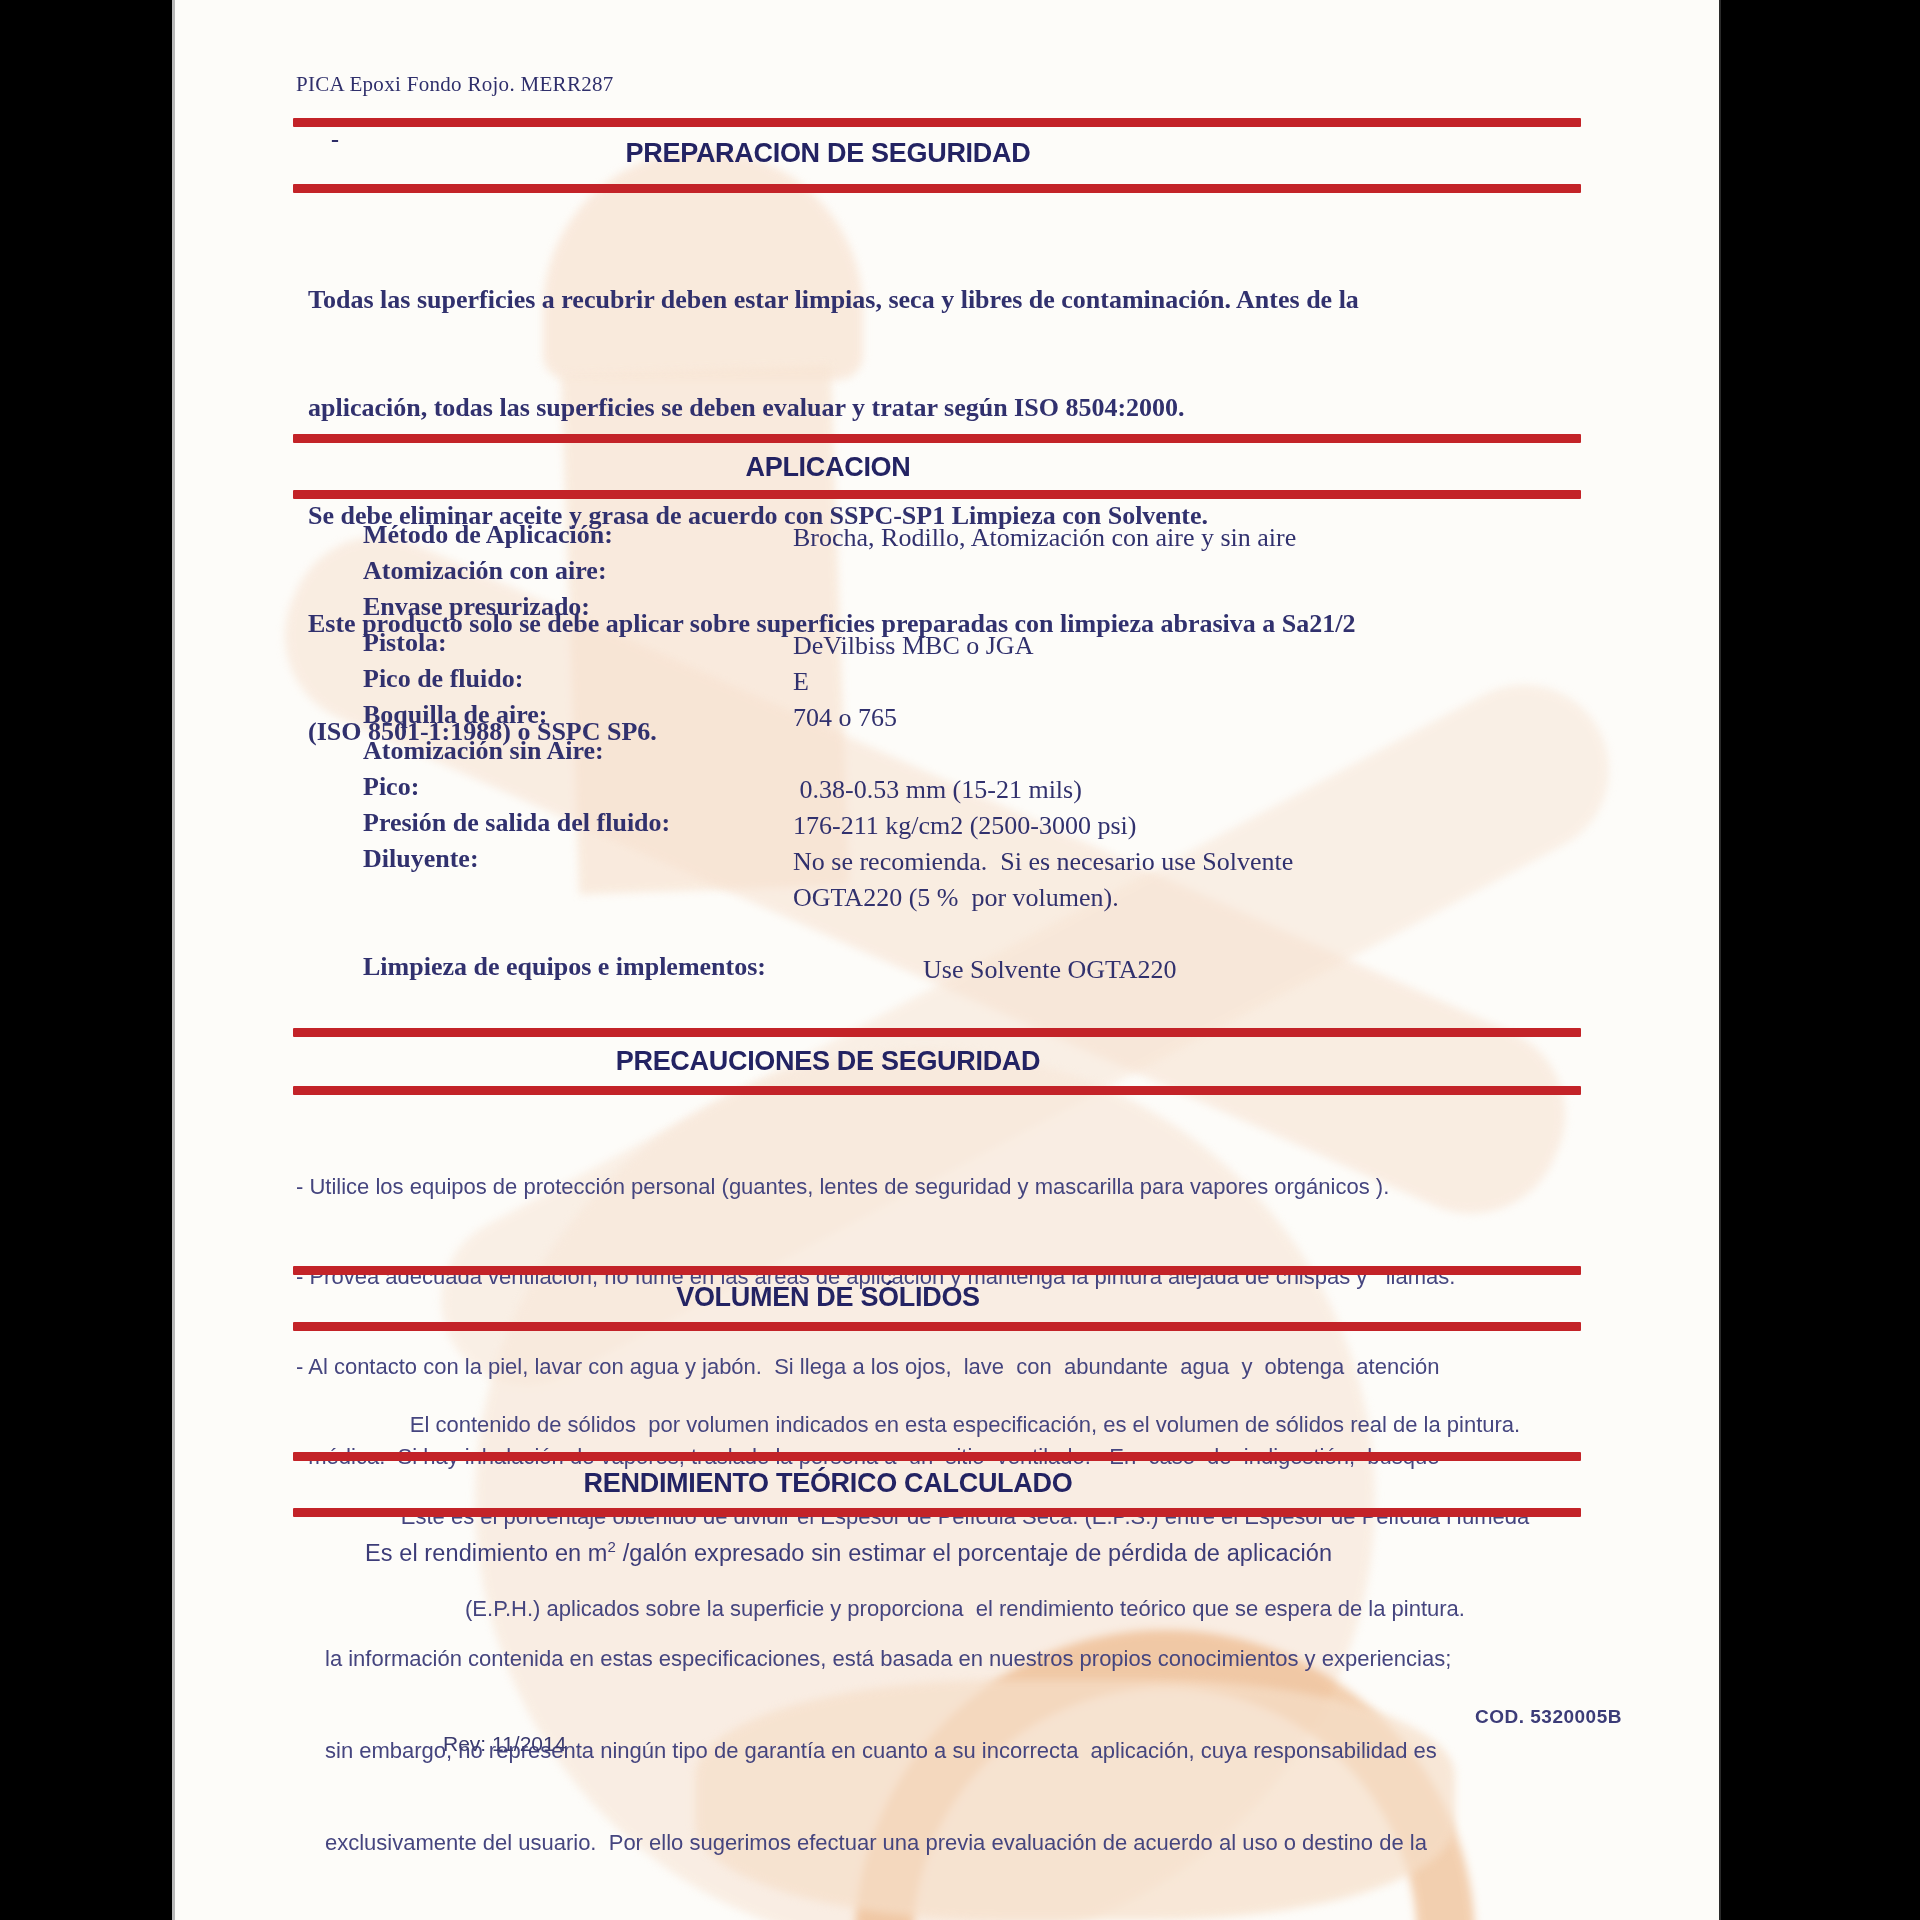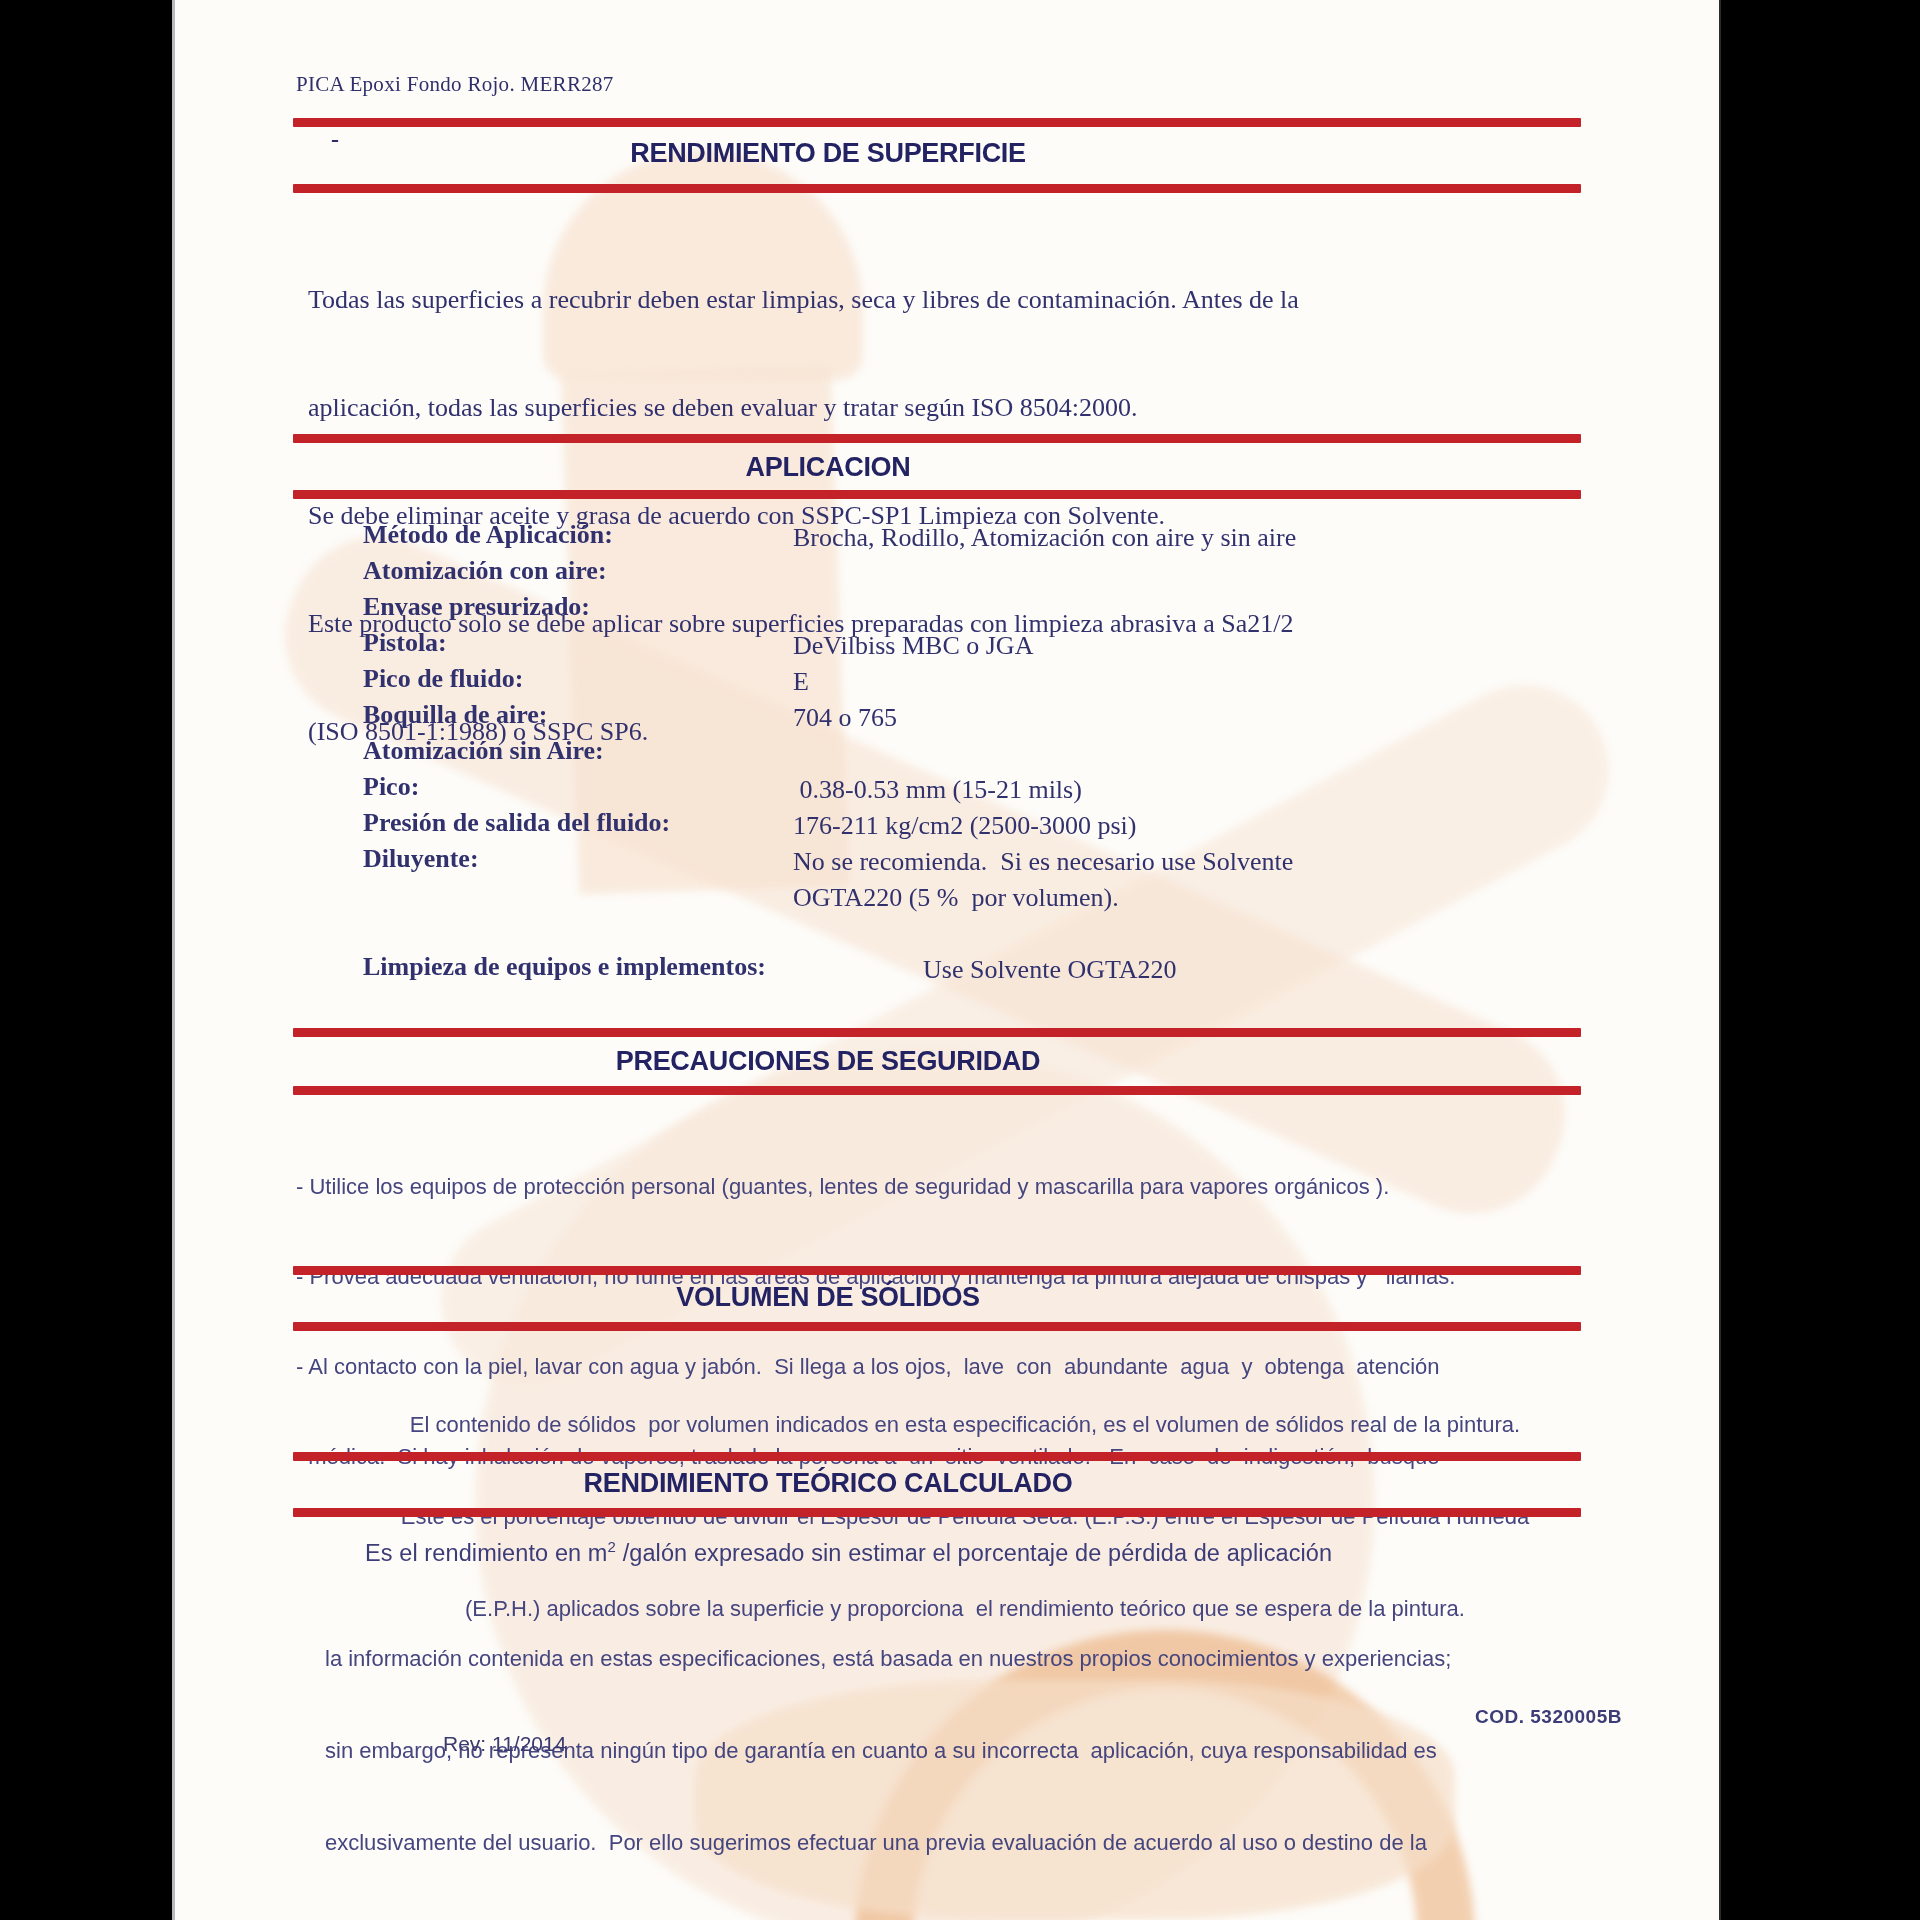--- a/index.html
+++ b/index.html
@@ -11,21 +11,21 @@
   .content{position:absolute;inset:0;z-index:1;}
 
   .docref{position:absolute;left:121px;top:72px;font-size:21px;color:#2f2f6b;letter-spacing:.3px;}
   .bar{position:absolute;left:118px;width:1288px;height:9px;background:#c32328;border-radius:1px;}
   .dash{position:absolute;left:156px;font-size:24px;font-weight:bold;color:#2c2c66;}
   .heading{position:absolute;left:118px;width:1070px;text-align:center;
            font-family:"Liberation Sans","DejaVu Sans",sans-serif;font-weight:bold;
            font-size:27px;color:#232363;letter-spacing:-0.3px;}
   .serifpara{position:absolute;left:133px;width:1120px;font-size:26px;line-height:36px;
              color:#31316e;white-space:pre-wrap;}
-  .serifpara div{height:36px;}
+  .serifpara div{height:36px;font-weight:bold;}
 
   .apptable{position:absolute;left:168px;width:1240px;}
   .approw{display:flex;align-items:flex-start;min-height:36px;font-size:26px;color:#31316e;}
   .applabel{width:430px;font-weight:bold;flex:0 0 430px;margin-left:20px;}
   .appvalue{flex:1;white-space:pre-wrap;line-height:36px;}
 
   .sanspara{position:absolute;font-family:"Liberation Sans","DejaVu Sans",sans-serif;
             font-size:22px;line-height:30px;color:#45457f;white-space:pre-wrap;}
   .sanspara div{height:30px;}
   .vol div{height:32px;}
@@ -50,21 +50,21 @@
     <div class="wm" style="left:300px;top:1050px;width:900px;height:900px;background:#f8e8da;opacity:.7;border-radius:50%;"></div>
     <div class="wm" style="left:680px;top:1630px;width:620px;height:620px;border:58px solid #e9a468;opacity:.5;border-radius:50%;box-sizing:border-box;"></div>
     <div class="wm" style="left:520px;top:1680px;width:760px;height:240px;background:#f6dfc9;opacity:.7;border-radius:40%;"></div>
 
     <div class="content">
 
       <div class="docref">PICA Epoxi Fondo Rojo. MERR287</div>
 
       <div class="bar" style="top:118px;"></div>
       <div class="dash" style="top:126px;">-</div>
-      <div class="heading" style="top:138px;">RENDIMIENTO DE SUPERFICIE</div>
+      <div class="heading" style="top:138px;">PREPARACION DE SEGURIDAD</div>
       <div class="bar" style="top:184px;"></div>
 
       <div class="serifpara" style="top:210px;">
         <div>Todas las superficies a recubrir deben estar limpias, seca y libres de contaminación. Antes de la</div>
         <div>aplicación, todas las superficies se deben evaluar y tratar según ISO 8504:2000.</div>
         <div>Se debe eliminar aceite y grasa de acuerdo con SSPC-SP1 Limpieza con Solvente.</div>
         <div>Este producto solo se debe aplicar sobre superficies preparadas con limpieza abrasiva a Sa21/2</div>
         <div>(ISO 8501-1:1988) o SSPC SP6.</div>
       </div>
 

